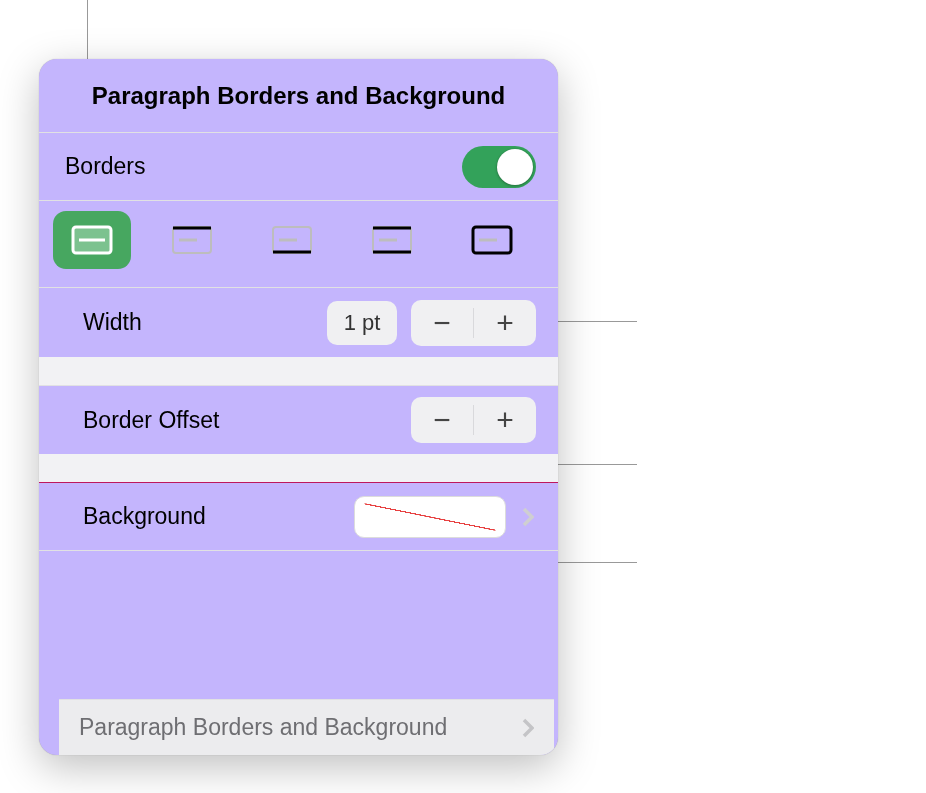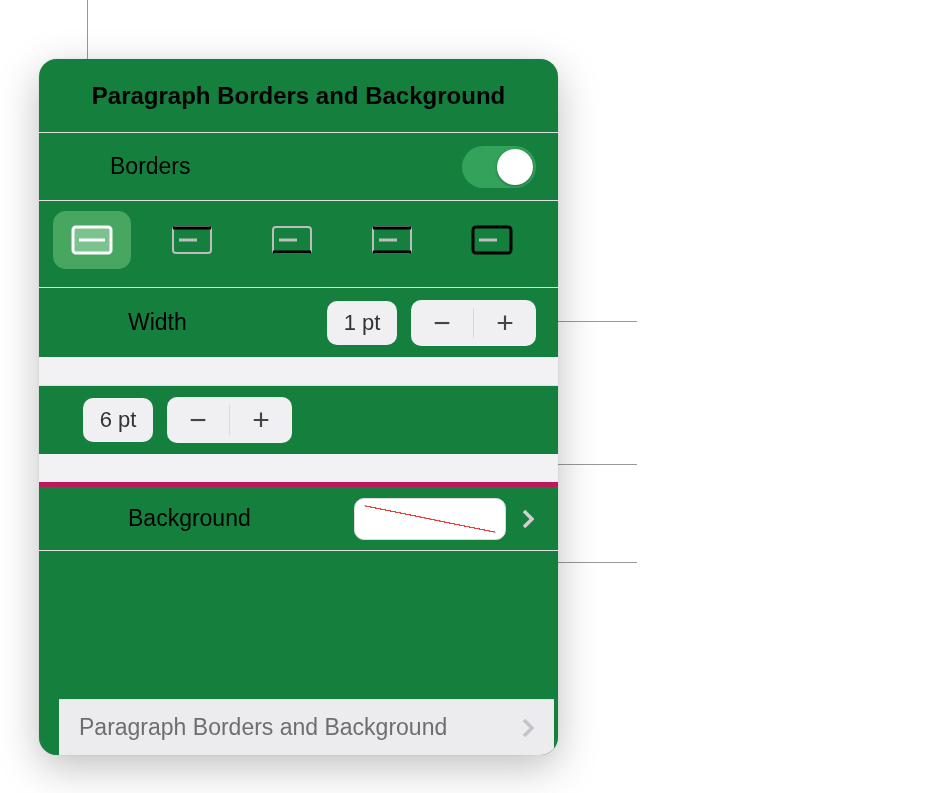--- a/index.html
+++ b/index.html
@@ -16,21 +16,21 @@
     height: 1.3px;
   }
 
   
   .panel {
     position: absolute;
     left: 39px;
     top: 59px;
     width: 519px;
     height: 696px;
-    background: #15803d;
+    background: #c4b5fd;
     border-radius: 18px;
     box-shadow: 0 12px 40px rgba(0,0,0,0.25), 0 0 1px rgba(0,0,0,0.3);
     overflow: hidden;
   }
   .panel-header {
     padding: 23px 0 22px 0;
     text-align: center;
     font-size: 24px;
     font-weight: 600;
     color: #000;
@@ -40,21 +40,21 @@
     align-items: center;
     justify-content: space-between;
     padding: 0 22px 0 26px;
     height: 69px;
     border-bottom: 1px solid #e1e1e3;
     position: relative;
     font-size: 23px;
     color: #000;
   }
   .row.last { border-bottom: none; padding-left: 44px; }
-  .row-label { flex: 0 0 auto; margin-left: 45px; }
+  .row-label { flex: 0 0 auto; }
   .row-right { display: flex; align-items: center; gap: 14px; }
 
   
   .switch {
     width: 74px;
     height: 42px;
     border-radius: 21px;
     background: #33a25a;
     position: relative;
   }
@@ -269,33 +269,33 @@
         <div class="btn">−</div>
         <div class="divider"></div>
         <div class="btn">+</div>
       </div>
     </div>
   </div>
 
   <div class="group-gap"></div>
 
   <div class="row last" style="border-top:1px solid #e1e1e3;">
+    <span class="row-label">Border Offset</span>
     <div class="row-right">
-      <div class="valuebox">6 pt</div>
       <div class="stepper">
         <div class="btn">−</div>
         <div class="divider"></div>
         <div class="btn">+</div>
       </div>
     </div>
   </div>
 
   <div class="group-gap"></div>
 
-  <div class="row last" style="border-top:5px solid #be185d; border-bottom:1px solid #e1e1e3;">
+  <div class="row last" style="border-top:1px solid #be185d; border-bottom:1px solid #e1e1e3;">
     <span class="row-label">Background</span>
     <div class="row-right">
       <div class="nocolor"></div>
       <div class="chev">
         <svg viewBox="0 0 12 20" width="12" height="20">
             <polyline points="2,2 10,10 2,18"></polyline>
           </svg>
       </div>
     </div>
   </div>

